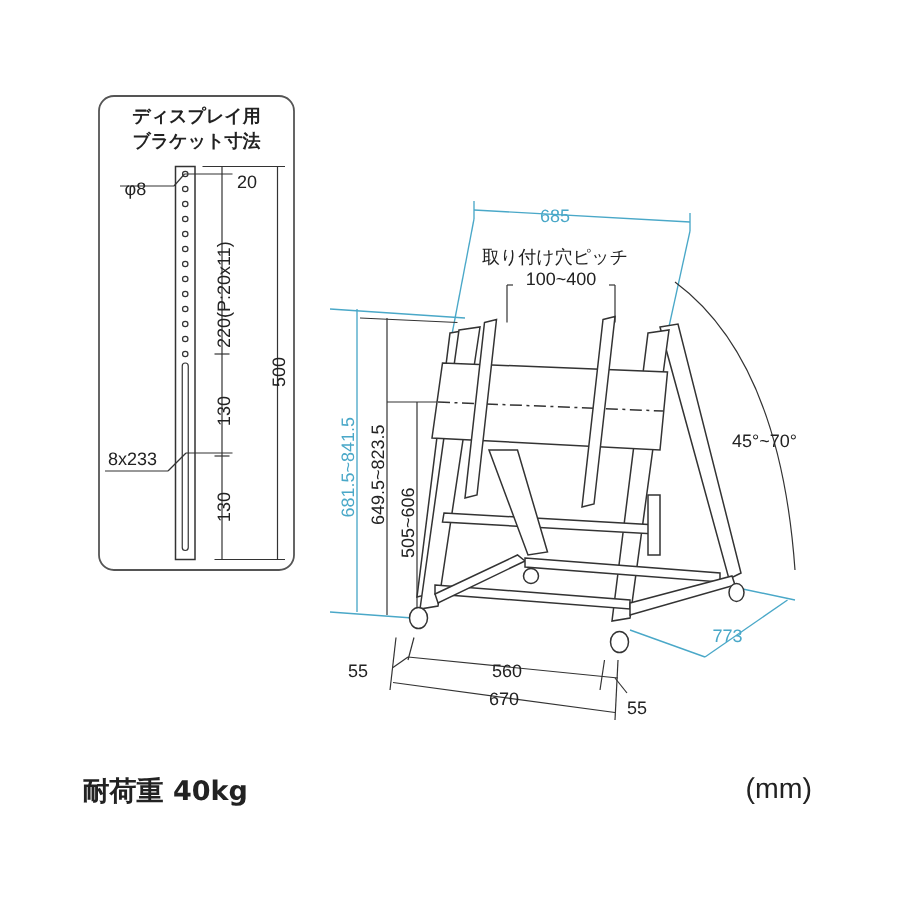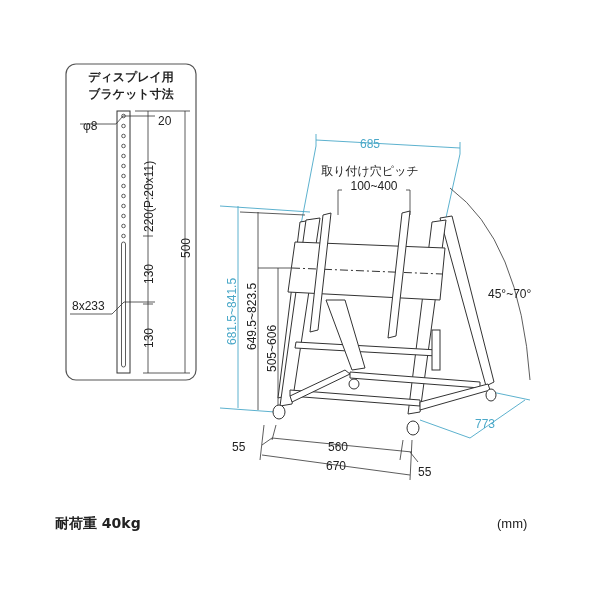--- a/index.html
+++ b/index.html
@@ -2,23 +2,23 @@
 <html><head>
 <meta charset="utf-8">
 <style>
   html, body { margin: 0; padding: 0; background: #ffffff; }
   body { width: 600px; height: 600px; position: relative; overflow: hidden;
          font-family: "DejaVu Sans", "Liberation Sans", sans-serif; color: #222; }
   svg { position: absolute; left: 0; top: 0; }
   .t { font-family: "Liberation Sans", "DejaVu Sans", sans-serif; fill: #222; }
   .tb { font-family: "DejaVu Sans", sans-serif; font-weight: bold; fill: #222; }
   .cy { fill: #4aa8c8; }
-  .footer-left { position: absolute; left: 55px; top: 515px; font-size: 14px; font-weight: bold;
+  .footer-left { position: absolute; left: 55px; top: 515px; font-size: 18px; font-weight: bold;
                  font-family: "DejaVu Sans", sans-serif; color: #222; }
-  .footer-right { position: absolute; left: 497px; top: 516px; font-size: 13px;
+  .footer-right { position: absolute; left: 497px; top: 516px; font-size: 19px;
                   font-family: "Liberation Sans", sans-serif; color: #222; text-align: center; }
 </style>
 </head>
 <body>
 
 <svg width="600" height="600" viewBox="0 0 600 600">
 
   <g>
     <rect x="66" y="64" width="130" height="316" rx="10" ry="10" fill="#fff" stroke="#555" stroke-width="1.2"></rect>
     <text x="131" y="81" text-anchor="middle" class="tb" font-size="12">ディスプレイ用</text>

